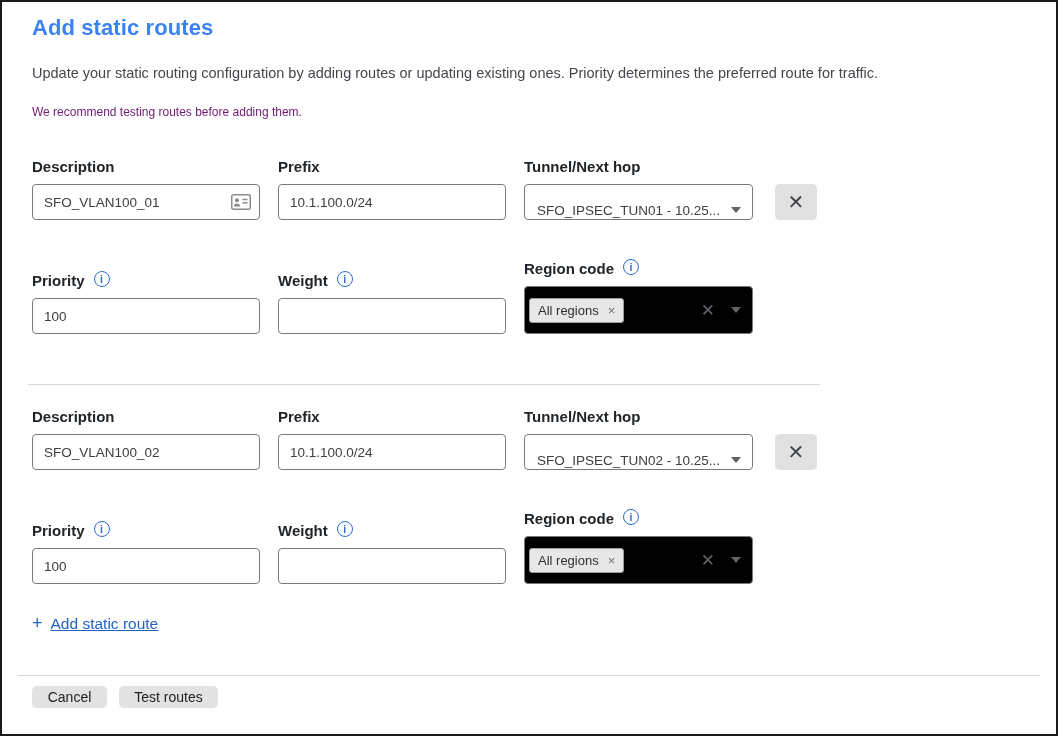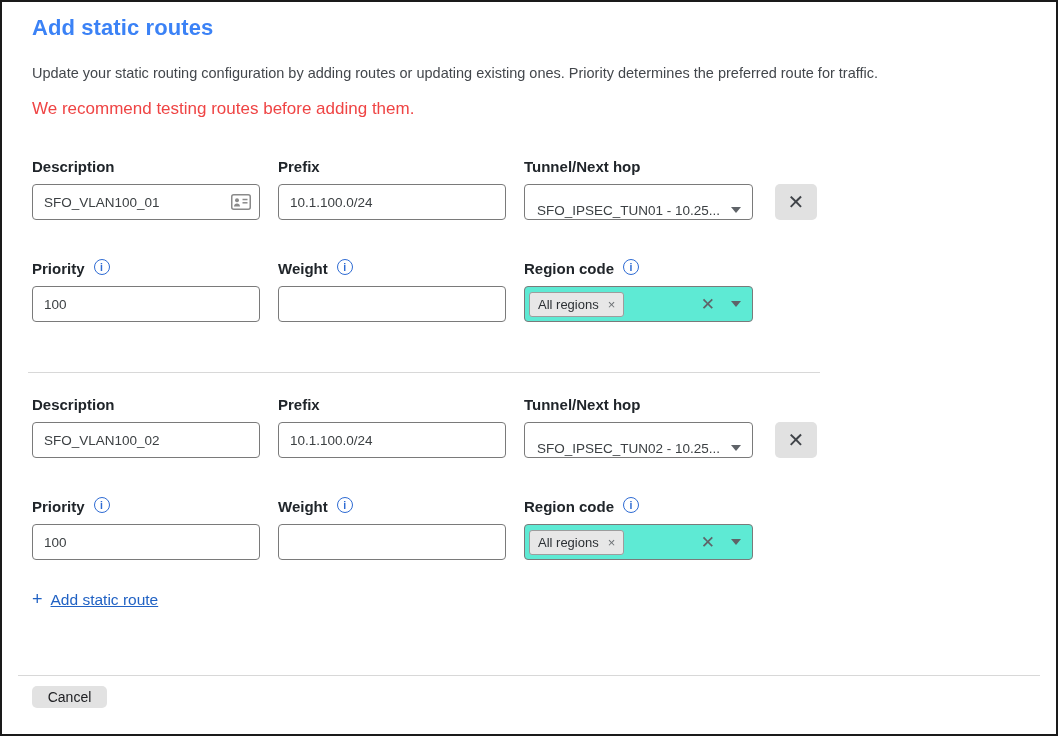--- a/index.html
+++ b/index.html
@@ -20,23 +20,23 @@
     color: #3b82f6;
     letter-spacing: 0.1px;
   }
   .intro-text {
     margin-top: 24px;
     font-size: 14.5px;
     color: #43474c;
     white-space: nowrap;
   }
   .reco-text {
-    margin-top: 18px;
-    font-size: 17px;
-    color: #ef4444;
+    margin-top: 24px;
+    font-size: 12px;
+    color: #701a75;
   }
 
   .route-group { margin-top: 38px; }
   .route-group.second { margin-top: 22px; }
   .field-row { display: flex; align-items: flex-end; }
   .field-row + .field-row { margin-top: 39px; }
   .field { width: 228px; margin-right: 18px; }
   .field.tunnel { width: 229px; margin-right: 0; }
 
   .field-label {
@@ -83,23 +83,23 @@
   .remove-btn {
     width: 42px; height: 36px; margin-left: 22px;
     background: #e1e1e1; border: none; border-radius: 5px;
     font-size: 20px; color: #3f4348; line-height: 1;
     cursor: pointer; flex: 0 0 auto;
     display: inline-flex; align-items: center; justify-content: center;
     font-family: "Liberation Sans", sans-serif; font-weight: 400;
   }
 
   .multiselect {
-    height: 36px; border: 1px solid #7a7a7a; border-radius: 4px;
+    height: 48px; border: 1px solid #7a7a7a; border-radius: 4px;
     display: flex; align-items: center;
-    padding: 0 11px 0 4px; background: #5eead4;
+    padding: 0 11px 0 4px; background: #000000;
   }
   .tag-chip {
     display: inline-flex; align-items: center;
     background: #e7e7e7; border: 1px solid #9d9d9d; border-radius: 3px;
     padding: 4px 8px; font-size: 13px; color: #2c3034;
   }
   .tag-x {
     margin-left: 9px; font-size: 13px; color: #6d7175; cursor: pointer; line-height: 1;
   }
   .ms-clear {
@@ -278,13 +278,14 @@
   </div>
 
   <div class="add-route-link">
     <span class="plus-glyph">+</span>
     <span class="add-route-text">Add static route</span>
   </div>
 </div>
 
 <div class="footer">
   <button class="btn btn-gray btn-cancel">Cancel</button>
+  <button class="btn btn-gray btn-test">Test routes</button>
 </div>
 
 </body></html>

